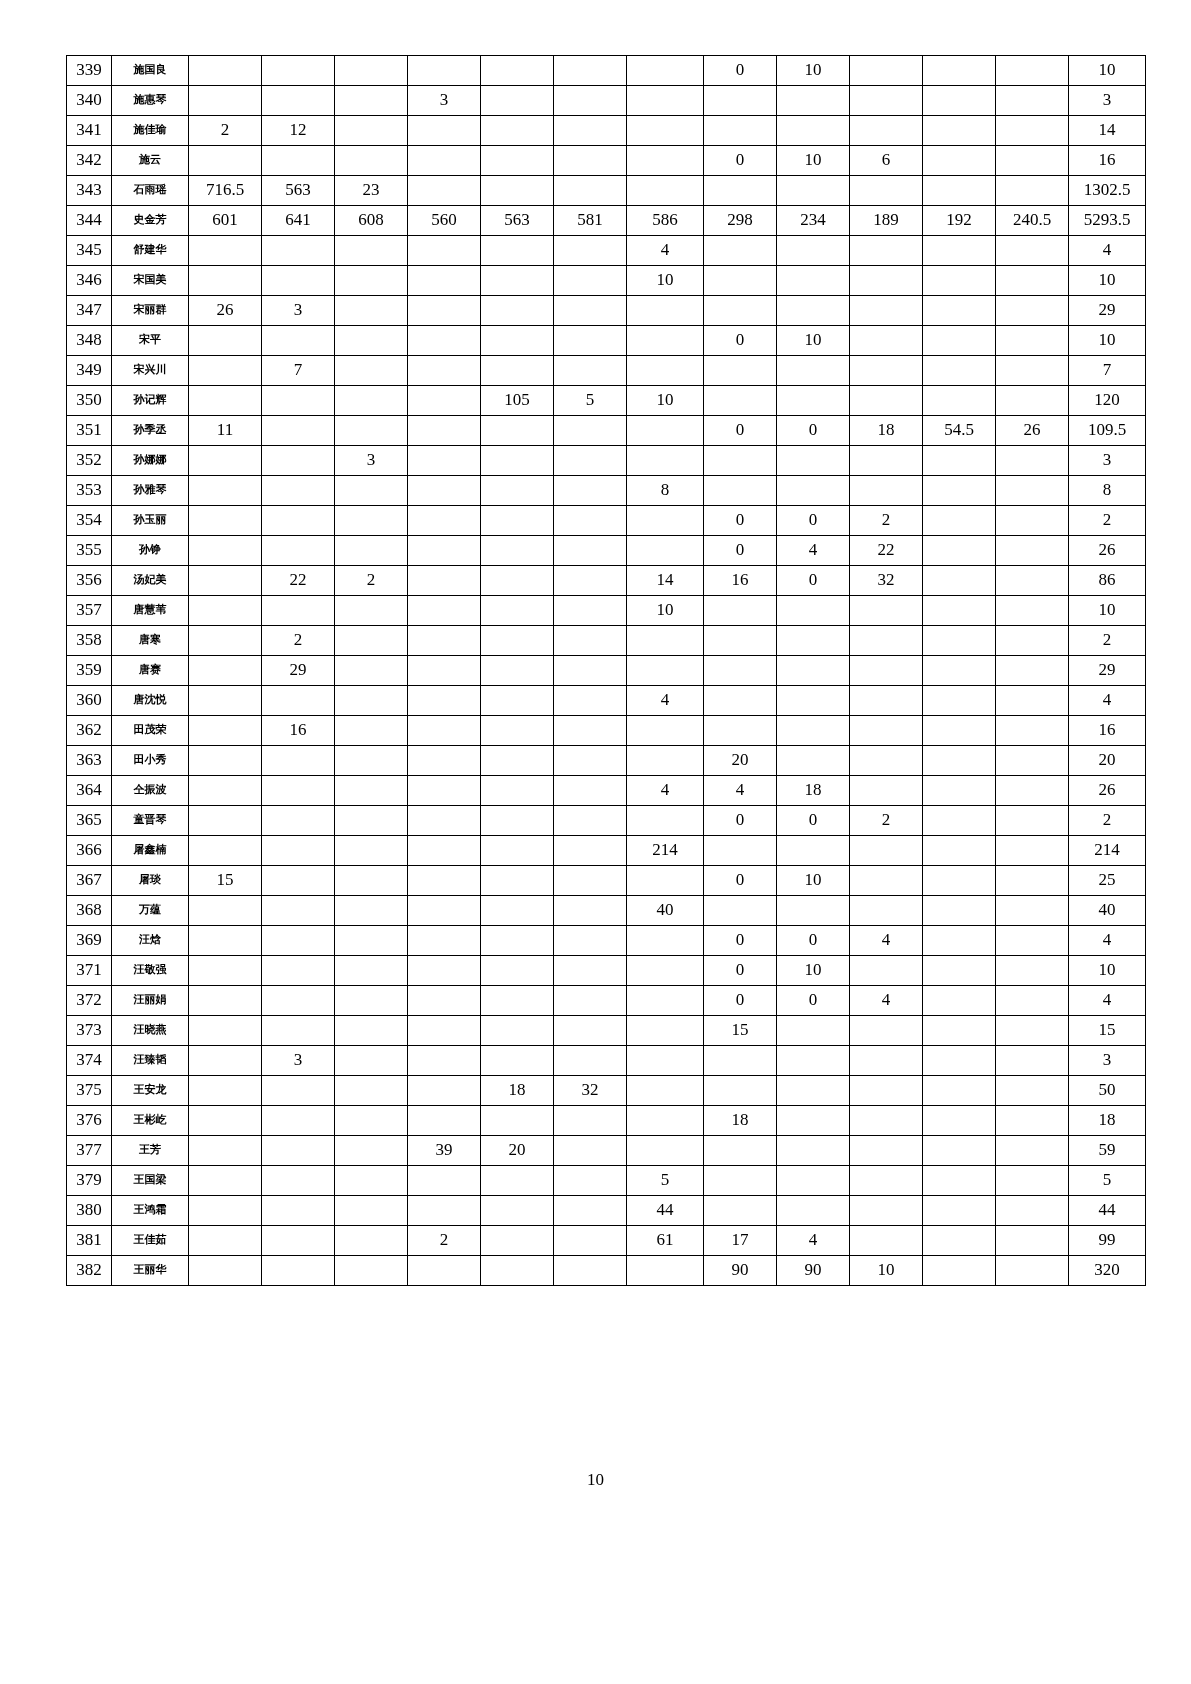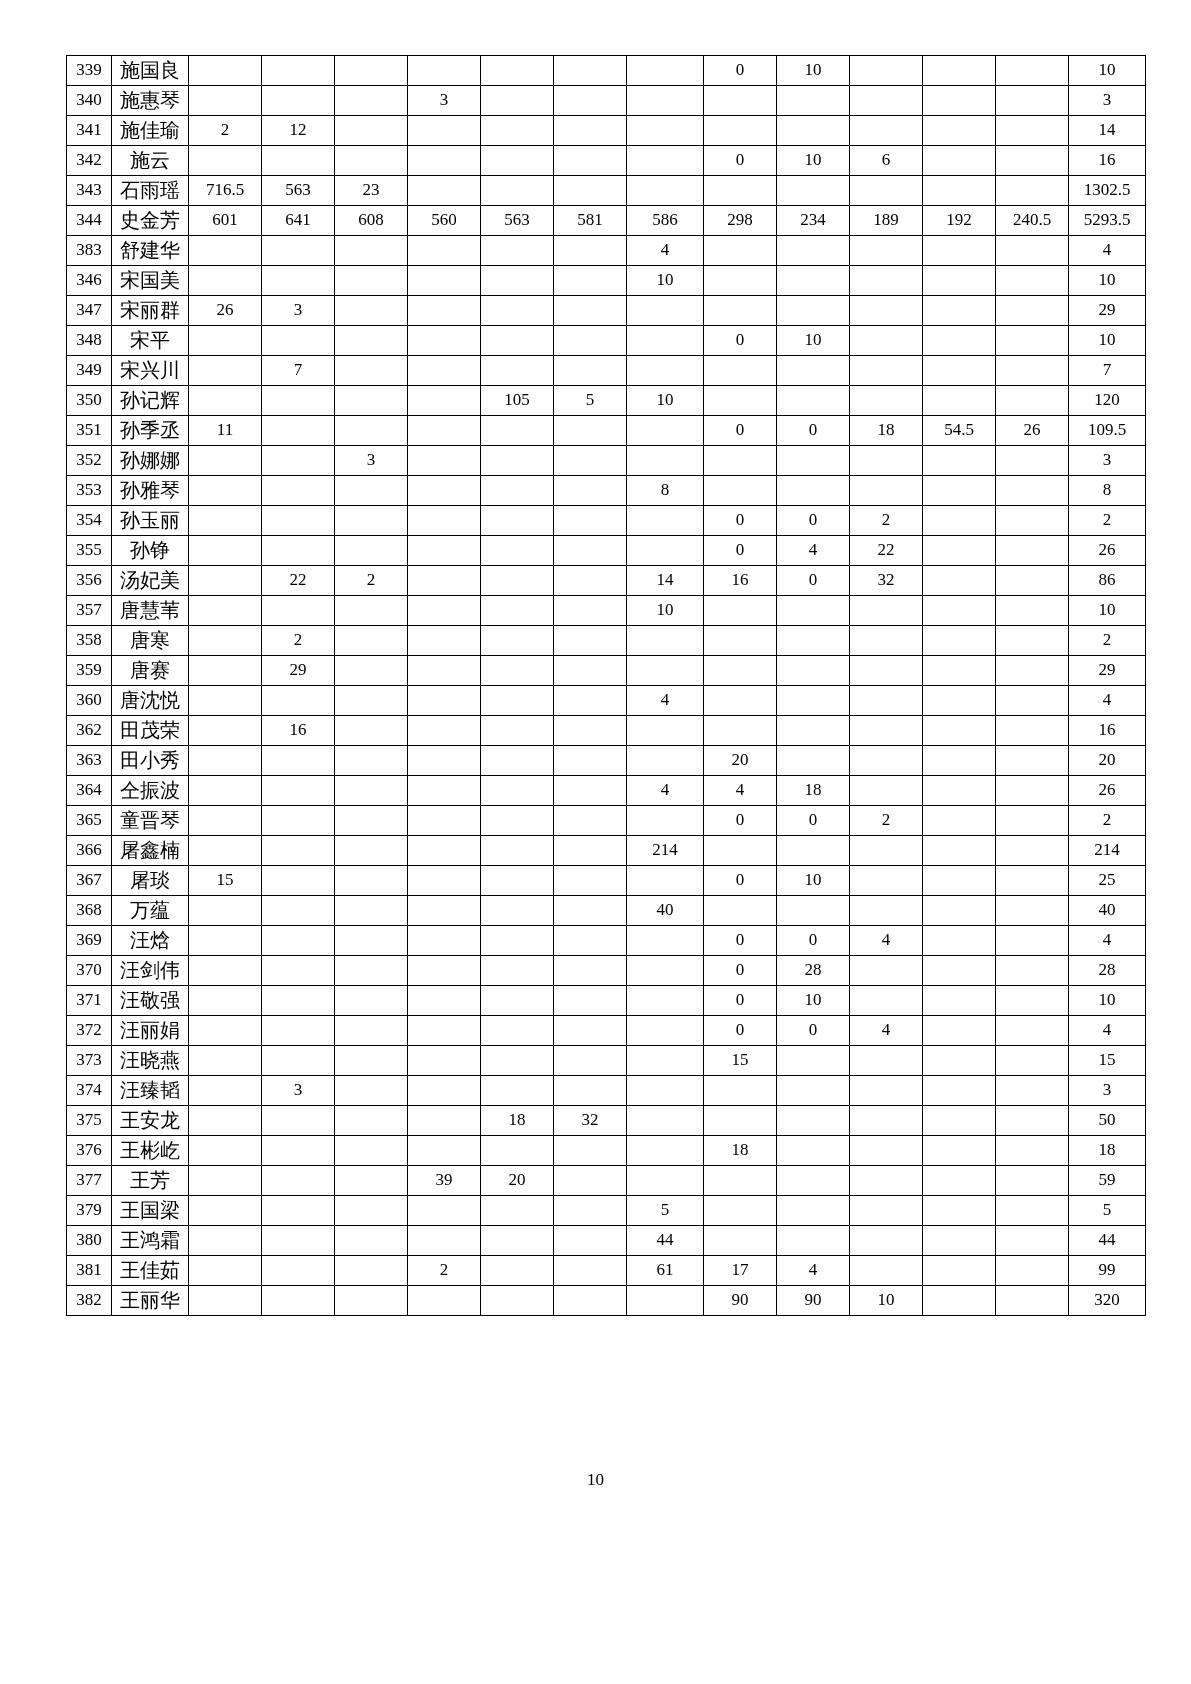--- a/index.html
+++ b/index.html
@@ -45,22 +45,23 @@
     word-break: break-all;
     line-height: 1.32;
   }
   td.c-idx { width: 40px; font-family: Liberation Serif, serif; }
   td.c-name { width: 72px; }
   td.c-v { width: 68px; }
   td.c-v7 { width: 72px; }
   td.c-total { width: 72px; }
   .name-cell {
     font-family: "DejaVu Sans", sans-serif;
-    font-size: 20px;
+    font-size: 11px;
     letter-spacing: 0px;
+    font-weight: bold;
   }
   .tall td { height: 58px; }
   .footer {
     position: absolute;
     left: 0;
     top: 1470px;
     width: 1191px;
     text-align: center;
     font-size: 17px;
     font-family: "Liberation Serif", serif;
@@ -170,21 +171,21 @@
             <td class="c-v">581</td>
             <td class="c-v7">586</td>
             <td class="c-v">298</td>
             <td class="c-v">234</td>
             <td class="c-v">189</td>
             <td class="c-v">192</td>
             <td class="c-v">240.5</td>
             <td class="c-total">5293.5</td>
           </tr>
           <tr>
-            <td class="c-idx">383</td>
+            <td class="c-idx">345</td>
             <td class="c-name name-cell">舒建华</td>
             <td class="c-v"></td>
             <td class="c-v"></td>
             <td class="c-v"></td>
             <td class="c-v"></td>
             <td class="c-v"></td>
             <td class="c-v"></td>
             <td class="c-v7">4</td>
             <td class="c-v"></td>
             <td class="c-v"></td>
@@ -576,37 +577,20 @@
             <td class="c-v"></td>
             <td class="c-v"></td>
             <td class="c-v"></td>
             <td class="c-v7"></td>
             <td class="c-v">0</td>
             <td class="c-v">0</td>
             <td class="c-v">4</td>
             <td class="c-v"></td>
             <td class="c-v"></td>
             <td class="c-total">4</td>
-          </tr>
-          <tr>
-            <td class="c-idx">370</td>
-            <td class="c-name name-cell">汪剑伟</td>
-            <td class="c-v"></td>
-            <td class="c-v"></td>
-            <td class="c-v"></td>
-            <td class="c-v"></td>
-            <td class="c-v"></td>
-            <td class="c-v"></td>
-            <td class="c-v7"></td>
-            <td class="c-v">0</td>
-            <td class="c-v">28</td>
-            <td class="c-v"></td>
-            <td class="c-v"></td>
-            <td class="c-v"></td>
-            <td class="c-total">28</td>
           </tr>
           <tr>
             <td class="c-idx">371</td>
             <td class="c-name name-cell">汪敬强</td>
             <td class="c-v"></td>
             <td class="c-v"></td>
             <td class="c-v"></td>
             <td class="c-v"></td>
             <td class="c-v"></td>
             <td class="c-v"></td>

